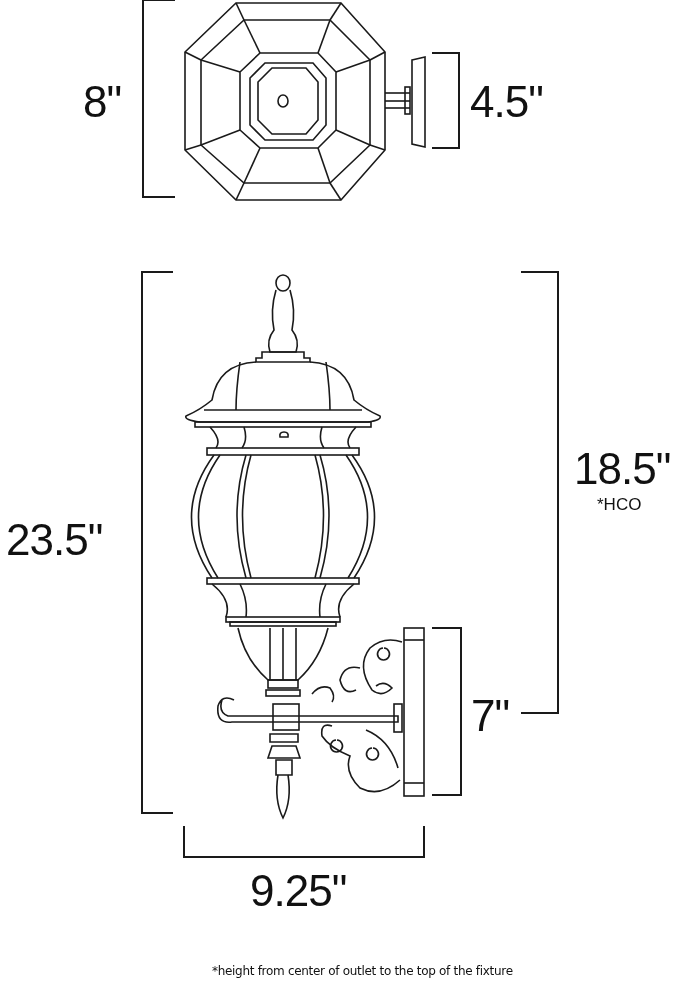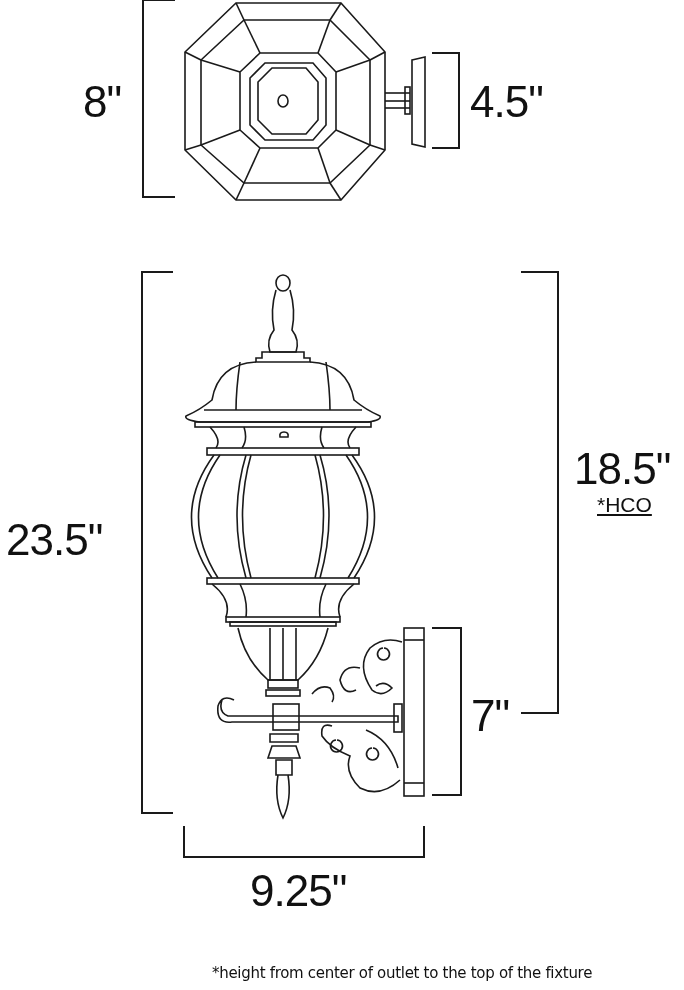--- a/index.html
+++ b/index.html
@@ -1,20 +1,20 @@
 <!DOCTYPE html>
 <html><head>
 <meta charset="utf-8">
 <style>
   html,body{margin:0;padding:0;background:#fff;}
   body{width:684px;height:990px;position:relative;overflow:hidden;font-family:"DejaVu Sans",sans-serif;color:#111;}
   .dim{position:absolute;font-family:"Liberation Sans",sans-serif;color:#111;letter-spacing:-1px;}
   .lbl-big{font-size:44px;line-height:44px;}
-  .lbl-small{font-size:21px;line-height:18px;letter-spacing:0;text-decoration:underline;}
-  .foot{position:absolute;font-family:"DejaVu Sans",sans-serif;font-size:15px;letter-spacing:-0.3px;}
+  .lbl-small{font-size:17px;line-height:18px;letter-spacing:0;}
+  .foot{position:absolute;font-family:"DejaVu Sans",sans-serif;font-size:12px;letter-spacing:-0.3px;}
   svg{position:absolute;left:0;top:0;}
 </style>
 </head>
 <body>
 
 <svg width="684" height="990" viewBox="0 0 684 990" fill="none" stroke="#1a1a1a" stroke-width="1.6">
 
   <g>
     <path d="M175 0 H143 V197 H175" stroke-width="2"></path>
     <polygon points="236,3 253,3 323,3 341,3 385,52 385,150 341,200 236,200 185,150 185,52"></polygon>

